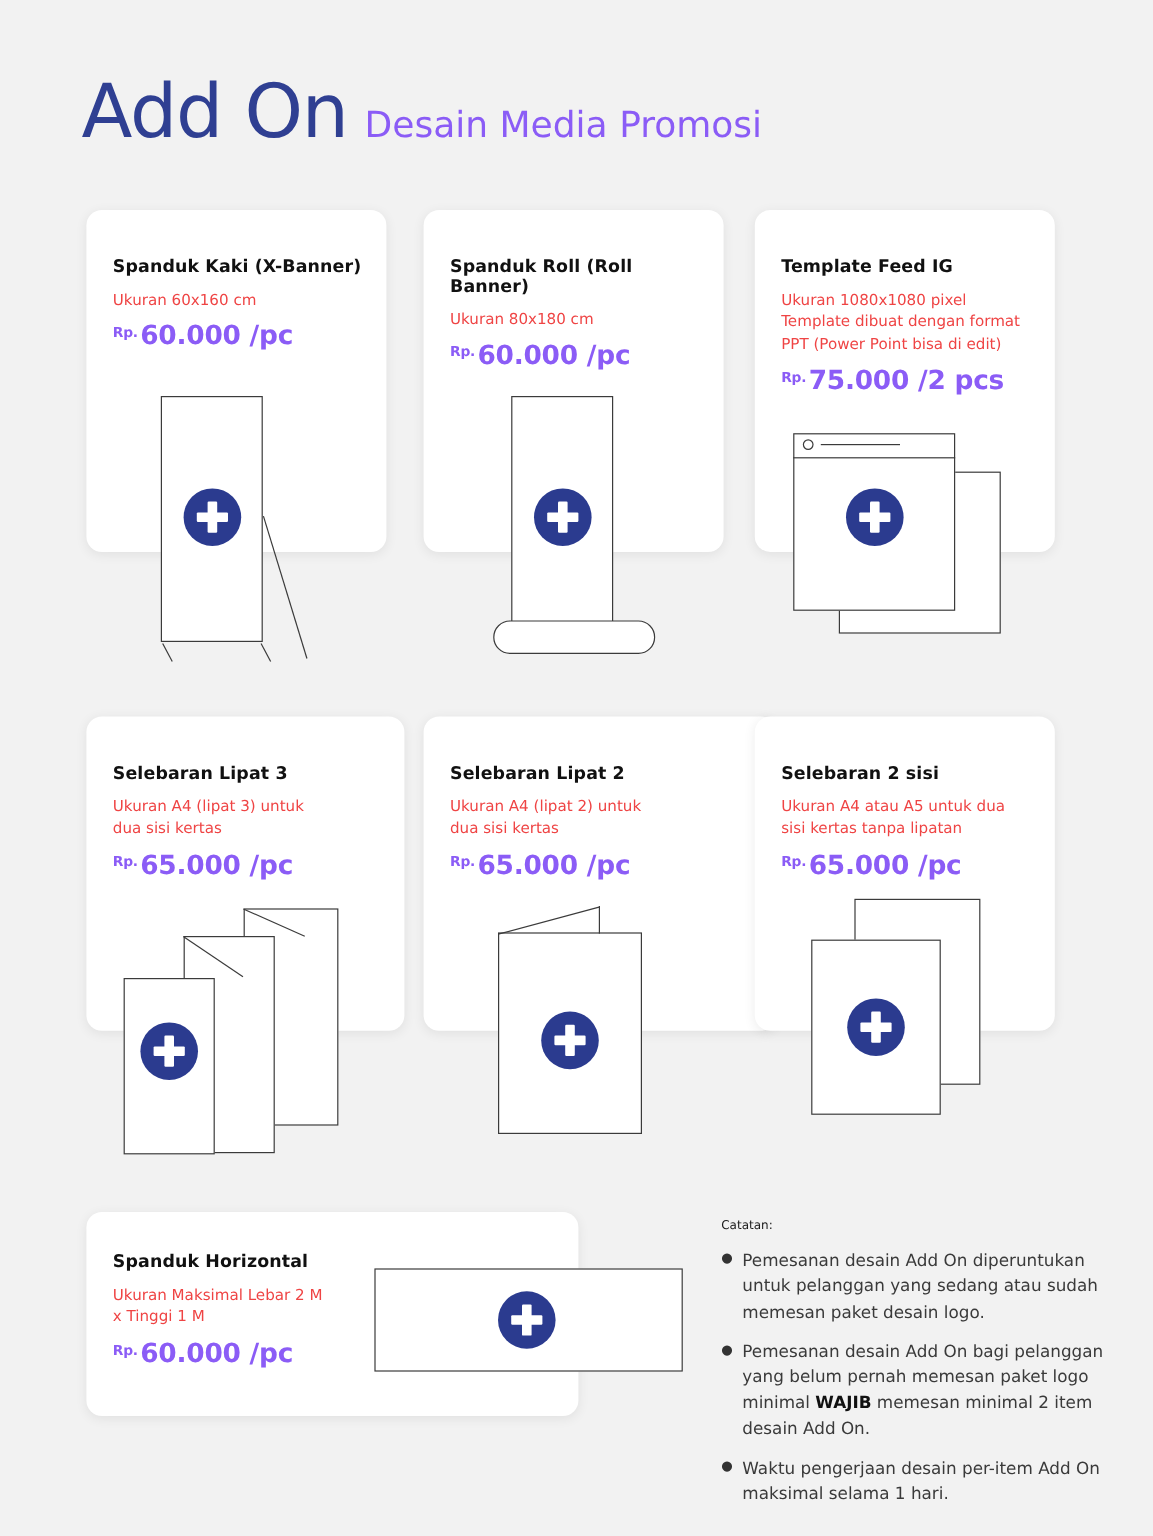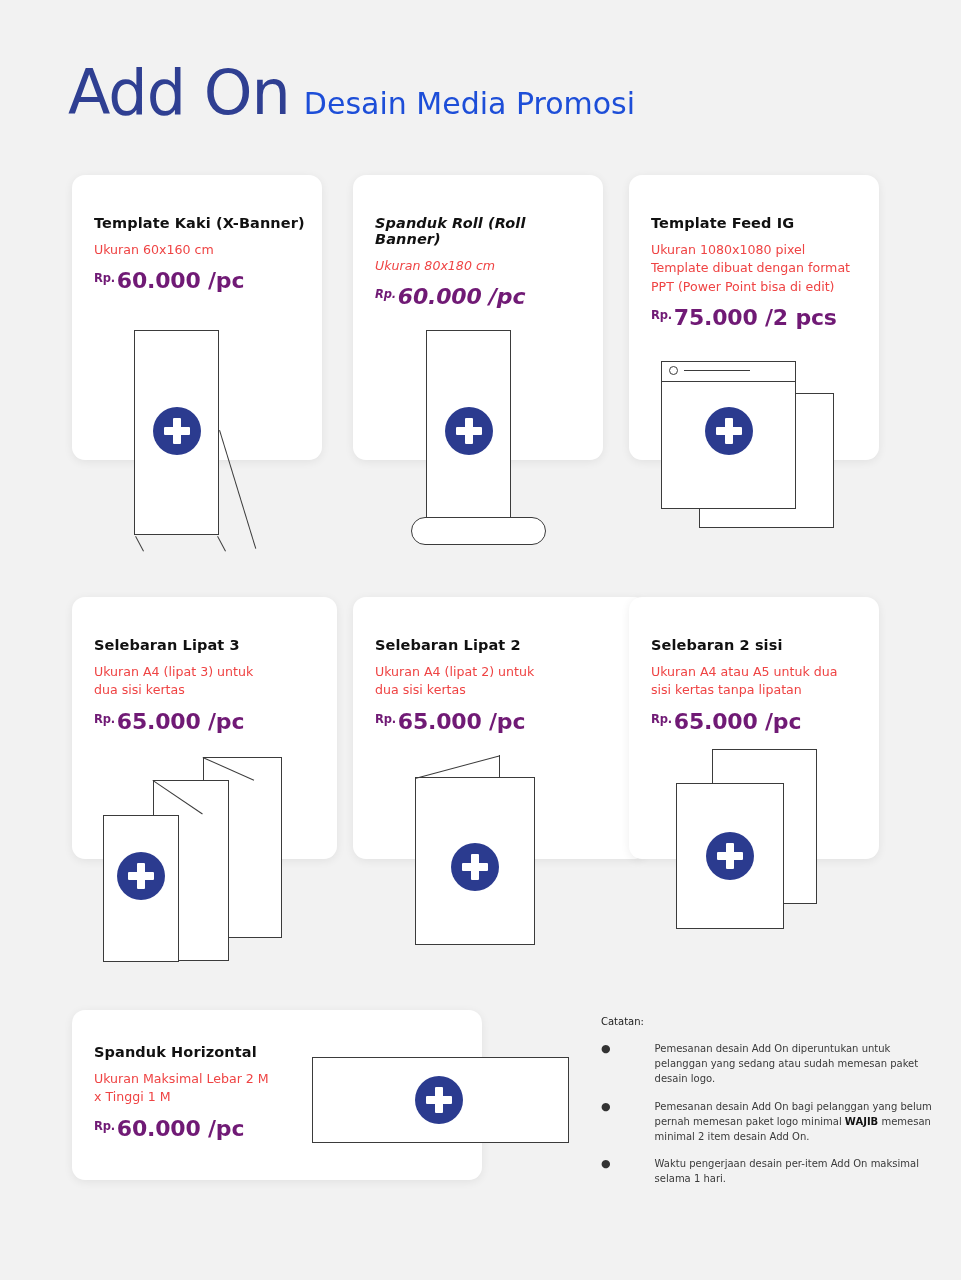--- a/index.html
+++ b/index.html
@@ -11,41 +11,41 @@
   }
   .page { position: relative; width: 961px; height: 1280px; }
 
   
   .header { position: absolute; left: 68px; top: 62px; display: flex; align-items: baseline; }
   .title-main {
     font-size: 62px; font-weight: 400; color: #2f3f92;
     letter-spacing: -1px; line-height: 1;
   }
   .title-sub {
-    font-size: 30px; font-weight: 400; color: #1d4ed8;
+    font-size: 30px; font-weight: 400; color: #8b5cf6;
     margin-left: 14px; line-height: 1;
   }
 
   
   .card {
     position: absolute;
     background: #ffffff;
     border-radius: 13px;
     box-shadow: 0 2px 10px rgba(0,0,0,0.07);
   }
   .card-body { position: absolute; left: 22px; top: 40px; right: 16px; }
   .card-title {
     font-size: 14.5px; font-weight: 700; color: #111;
     letter-spacing: 0.1px; margin-bottom: 10px;
   }
   .card-desc {
     font-size: 12.6px; font-weight: 400; color: #ef4444;
     line-height: 1.45; margin-bottom: 9px; white-space: pre-line;
   }
-  .card-price { font-size: 22px; font-weight: 700; color: #701a75; letter-spacing: -0.2px; }
+  .card-price { font-size: 22px; font-weight: 700; color: #8b5cf6; letter-spacing: -0.2px; }
   .card-price .rp { font-size: 11.5px; font-weight: 700; vertical-align: 6px; margin-right: 2px; }
 
   
   .illus { position: absolute; pointer-events: none; }
   .shape { position: absolute; background: #fff; border: 1.3px solid #3b3b3b; }
 
   
   .plus {
     position: absolute; border-radius: 50%;
     background: #2b3b8f;
@@ -55,54 +55,54 @@
   .plus::before { width: 54%; height: 15%; }
   .plus::after  { width: 15%; height: 54%; }
 
   .line { position: absolute; background: #3b3b3b; transform-origin: 0 0; }
 
   
   .notes { position: absolute; left: 601px; top: 1016px; width: 345px; }
   .notes-title { font-size: 10px; font-weight: 400; color: #1a1a1a; margin-bottom: 14px; }
   .note-item { display: flex; margin-bottom: 12px; }
   .note-bullet { color: #333; font-size: 11px; line-height: 1.5; margin-right: 8px; flex: none; }
-  .note-text { font-size: 10px; color: #3a3a3a; line-height: 1.52; margin-left: 36px; }
+  .note-text { font-size: 14px; color: #3a3a3a; line-height: 1.52; }
   .note-text b { font-weight: 700; color: #111; }
 </style>
 </head>
 <body>
 
 <div class="page">
 
   <div class="header">
     <span class="title-main">Add On</span>
     <span class="title-sub">Desain Media Promosi</span>
   </div>
 
   <div class="card" style="left:72px; top:175px; width:250px; height:285px;">
     <div class="card-body">
-      <div class="card-title">Template Kaki (X-Banner)</div>
+      <div class="card-title">Spanduk Kaki (X-Banner)</div>
       <div class="card-desc">Ukuran 60x160 cm</div>
       <div class="card-price">
         <span class="rp">Rp.</span><span>60.000 /pc</span>
       </div>
     </div>
   </div>
 
   <div class="illus" style="left:72px; top:175px; width:250px; height:385px;">
     <div class="shape" style="left:62px; top:155px; width:85px; height:205px;"></div>
     <div class="plus" style="left:81px; top:232px; width:48px; height:48px;"></div>
 
     <div class="line" style="left:64px; top:361px; width:17px; height:1.3px; transform: rotate(62deg);"></div>
     <div class="line" style="left:146px; top:361px; width:17px; height:1.3px; transform: rotate(62deg);"></div>
 
     <div class="line" style="left:148px; top:255px; width:124px; height:1.3px; transform: rotate(73deg);"></div>
   </div>
 
-  <div class="card" style="left:353px; top:175px; width:250px; height:285px;font-style:italic;">
+  <div class="card" style="left:353px; top:175px; width:250px; height:285px;">
     <div class="card-body">
       <div class="card-title">Spanduk Roll (Roll Banner)</div>
       <div class="card-desc">Ukuran 80x180 cm</div>
       <div class="card-price">
         <span class="rp">Rp.</span><span>60.000 /pc</span>
       </div>
     </div>
   </div>
   <div class="illus" style="left:353px; top:175px; width:250px; height:385px;">
     <div class="shape" style="left:73px; top:155px; width:85px; height:195px;"></div>

